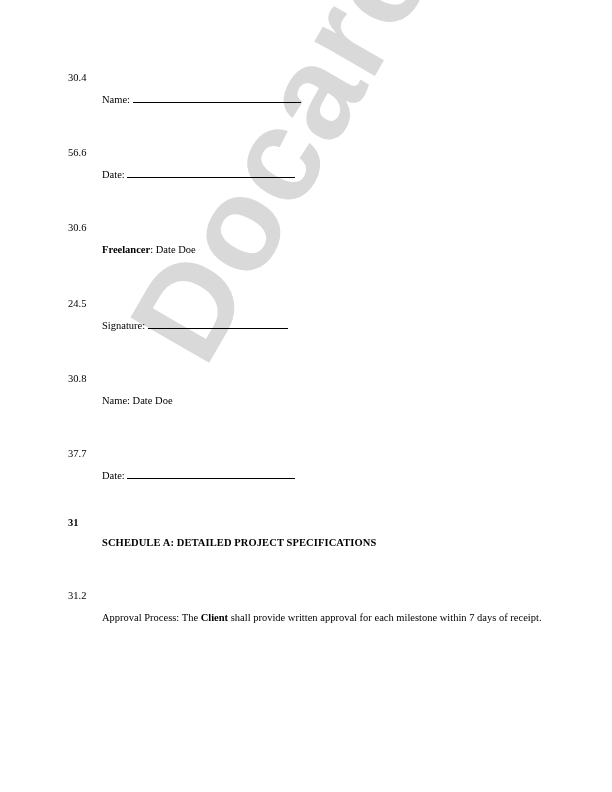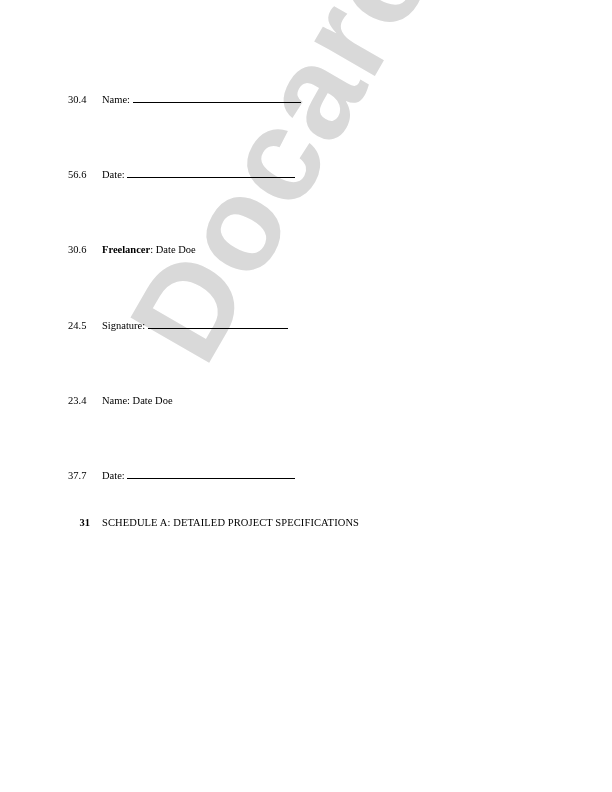--- a/index.html
+++ b/index.html
@@ -44,21 +44,21 @@
     transform-origin: left top;
     white-space: nowrap;
     opacity: 1;
   }
   .content {
     position: relative;
     z-index: 2;
   }
   .clause {
     display: flex;
-    align-items: flex-end;
+    align-items: center;
     margin-bottom: 16px;
   }
   .clause .num {
     width: 34px;
     flex: 0 0 34px;
     font-size: 10.5px;
     line-height: 1.45;
     color: #000;
   }
   .clause .body {
@@ -82,29 +82,29 @@
     display: flex;
     align-items: flex-start;
     margin-top: 34px;
     margin-bottom: 18px;
   }
   .heading-row .num {
     width: 34px;
     flex: 0 0 34px;
     font-size: 10.5px;
     font-weight: bold;
-    text-align: right;
-    padding-right: 12px;
+    padding-right: 21px;
     box-sizing: border-box;
   }
   .heading-row .body {
     flex: 1 1 auto;
     font-size: 10.5px;
-    font-weight: normal;
+    font-weight: bold;
     letter-spacing: 0.1px;
+    margin-top: 20px;
   }
   .para {
     margin-bottom: 14px;
   }
   .para .body {
     text-align: left;
   }
   b, strong { font-weight: bold; }
 </style>
 </head>
@@ -143,33 +143,39 @@
 
     <div class="clause">
       <div class="num">24.5</div>
       <div class="body">
         <span>Signature:</span>
         <span class="fill-line w-sig"></span>
       </div>
     </div>
 
     <div class="clause">
-      <div class="num">23.4</div>
+      <div class="num">30.8</div>
       <div class="body">Name: Date Doe</div>
     </div>
 
     <div class="clause">
       <div class="num">37.7</div>
       <div class="body">
         <span>Date:</span>
         <span class="fill-line w-date"></span>
       </div>
     </div>
 
     <div class="heading-row">
       <div class="num">31</div>
       <div class="body">SCHEDULE A: DETAILED PROJECT SPECIFICATIONS</div>
     </div>
 
 
+    <div class="clause para">
+      <div class="num">31.2</div>
+      <div class="body">
+        <span>Approval Process: The </span><b>Client</b><span> shall provide written approval for each milestone within 7 days of receipt.</span>
+      </div>
+    </div>
 
   </div>
 </div>
 
 </body></html>

